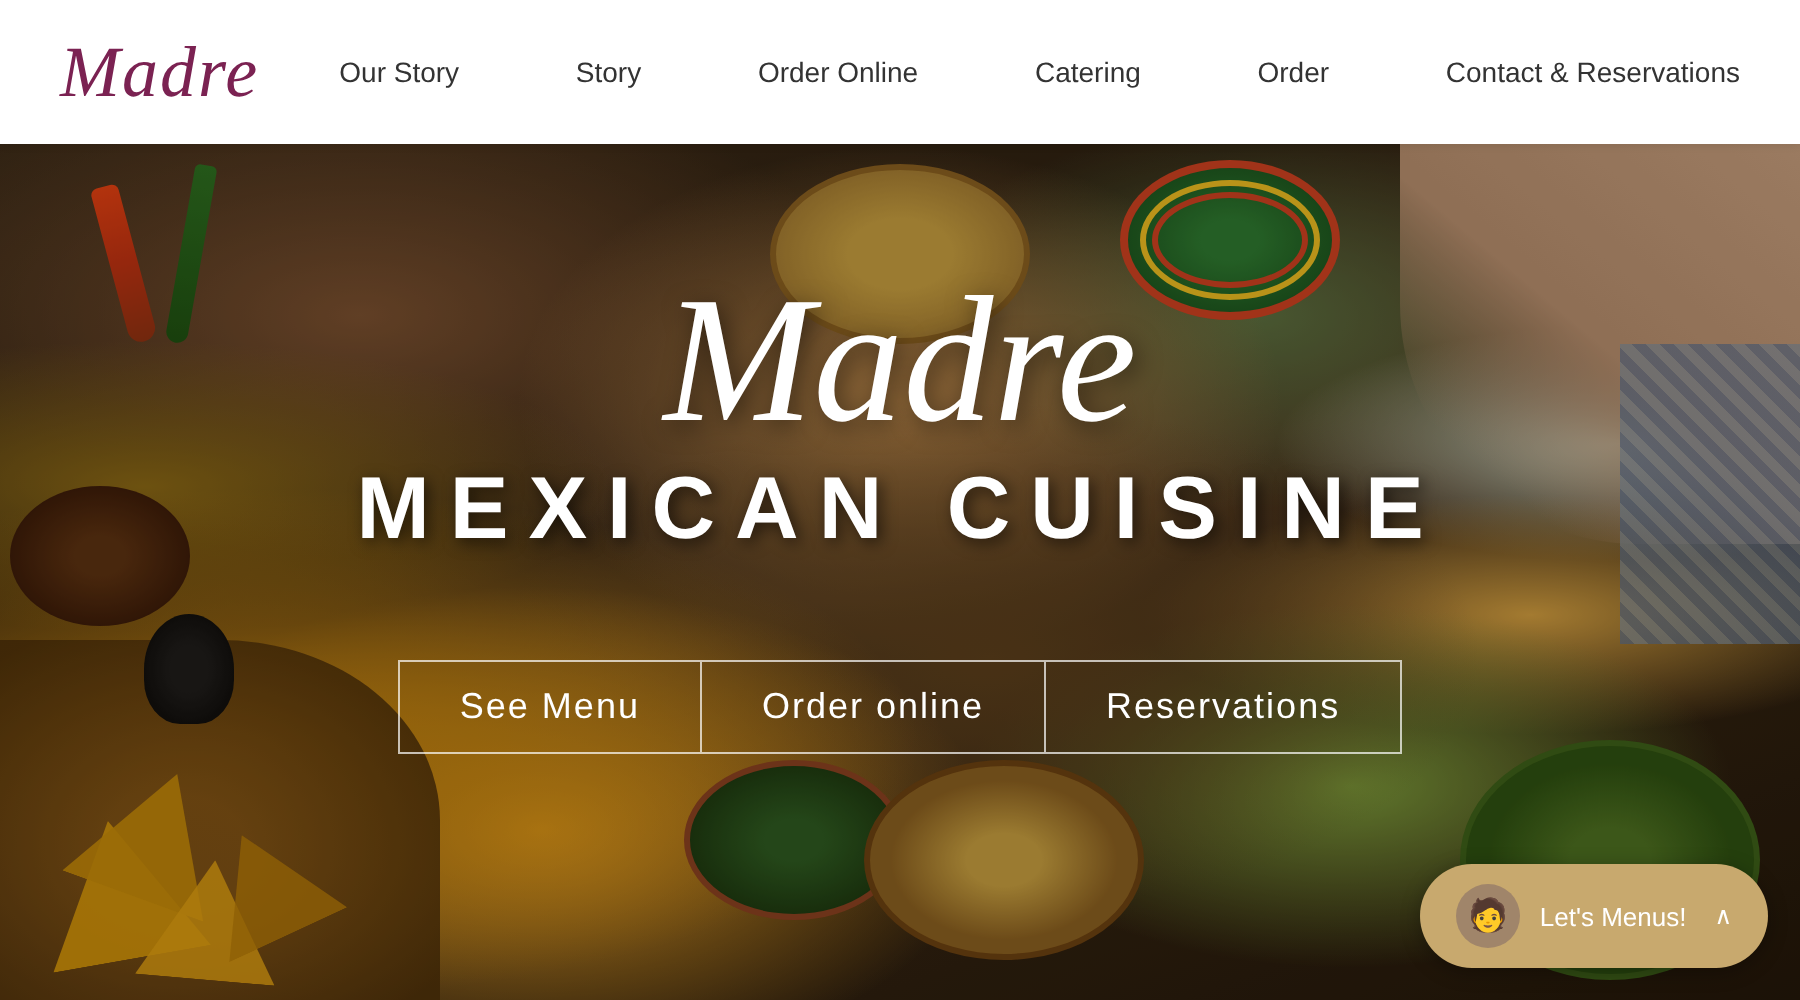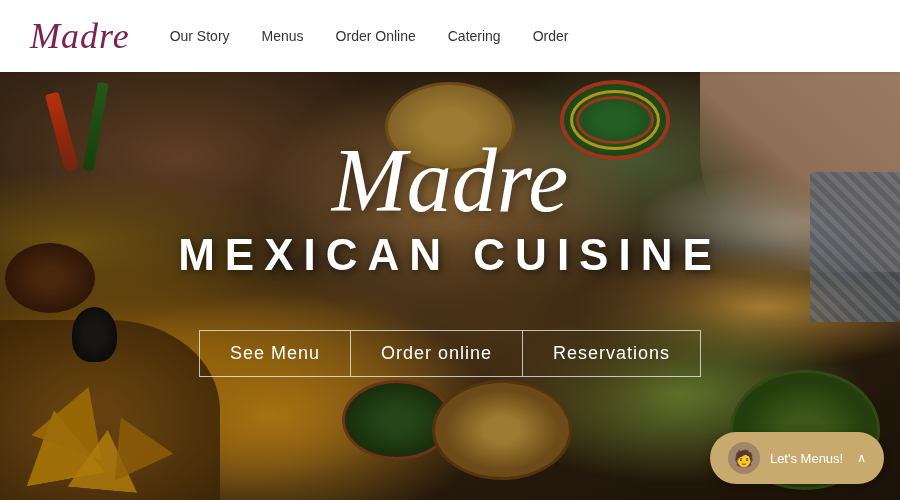--- a/index.html
+++ b/index.html
@@ -24,21 +24,21 @@
       margin-right: 40px;
       font-style: italic;
       letter-spacing: 1px;
       flex-shrink: 0;
     }
     nav {
       display: flex;
       align-items: center;
       gap: 32px;
       flex: 1;
-      justify-content: flex-start;
+      justify-content: space-between;
     }
     nav a {
       font-size: 14px;
       color: #333;
       text-decoration: none;
       font-family: Arial, sans-serif;
       font-weight: 400;
       white-space: nowrap;
       cursor: pointer;
     }
@@ -168,24 +168,25 @@
       margin-left: 4px;
     }
   </style>
 </head>
 <body>
 
 <header id="header">
   <div id="logo">Madre</div>
   <nav>
     <a>Our Story</a>
-    <a>Menus</a>
+    <a>Story</a>
     <a>Order Online</a>
     <a>Catering</a>
     <a>Order</a>
+    <a>Contact &amp; Reservations</a>
   </nav>
 </header>
 
 <section id="hero">
   <div id="hero-bg">
 
     <div style="position:absolute;bottom:0;left:0;width:220px;height:180px;background:radial-gradient(ellipse at 40% 60%, #7a4e14 20%, #4a2e08 80%);border-radius:0 50% 0 0;opacity:0.9;"></div>
 
     <div style="position:absolute;bottom:20px;left:20px;width:80px;height:70px;background:#d4960a;clip-path:polygon(50% 0%,0% 100%,100% 100%);transform:rotate(-10deg);opacity:0.95;"></div>
     <div style="position:absolute;bottom:50px;left:40px;width:75px;height:65px;background:#c88c08;clip-path:polygon(50% 0%,0% 100%,100% 100%);transform:rotate(20deg);opacity:0.9;"></div>

